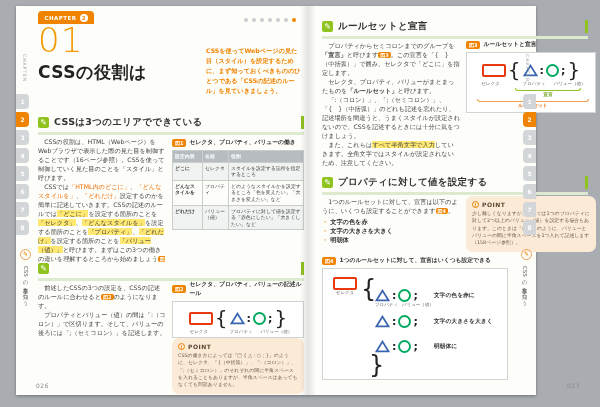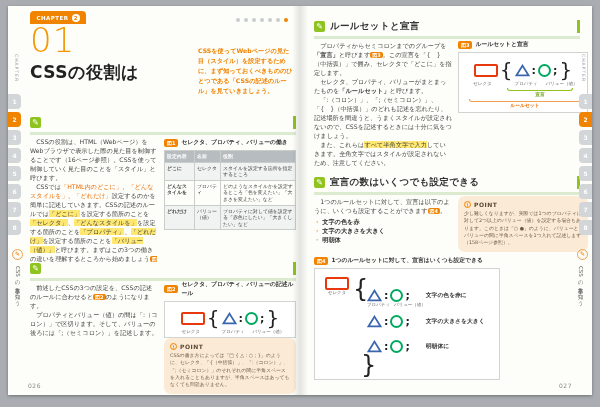--- a/index.html
+++ b/index.html
@@ -1,19 +1,19 @@
 <!DOCTYPE html>
 <html><head>
 <meta charset="utf-8">
 <style>
   * { margin:0; padding:0; box-sizing:border-box; }
   html,body { width:600px; height:407px; overflow:hidden; }
   body { background:#a9adb1; font-family:"DejaVu Sans",sans-serif; color:#3a3a3a; }
 
-  .stage { position:absolute; left:8px; top:6px; width:584px; height:389px;
+  .stage { position:absolute; left:16px; top:6px; width:520px; height:389px;
            background:#fdfdf9; box-shadow:0 1px 3px rgba(0,0,0,.35); }
   .gutter { position:absolute; left:284px; top:0; width:16px; height:100%;
             background:linear-gradient(90deg, rgba(0,0,0,0) 0%, rgba(0,0,0,.10) 50%, rgba(0,0,0,0) 100%); }
 
   .page { position:absolute; top:0; width:292px; height:389px; }
   .page-left { left:0; }
   .page-right { left:292px; }
 
   
   .edge { position:absolute; top:0; width:20px; height:389px; z-index:5; }
@@ -135,20 +135,21 @@
       <div class="dot"></div>
       <div class="dot on"></div>
     </div>
 
     <div class="lesson-num">01</div>
     <div class="page-title">CSSの役割は</div>
     <div class="intro">CSSを使ってWebページの見た目（スタイル）を設定するために、まず知っておくべきもののひとつである「CSSの記述のルール」を見ていきましょう。</div>
 
     <div class="sec-head" style="left:22px; top:110px;">
       <span class="sec-icon">✎</span>
+      <span class="sec-title">CSSは3つのエリアでできている</span>
       <span class="sec-accent"></span>
     </div>
 
     <div class="col" style="left:22px; top:132px; width:128px;">
       <p>CSSの役割は、HTML（Webページ）をWebブラウザで表示した際の見た目を制御することです（16ページ参照）。CSSを使って制御していく見た目のことを「スタイル」と呼びます。</p>
       <p><span>CSSでは</span><span class="m-or">「HTML内のどこに」</span><span>、</span><span class="m-or">「どんなスタイルを」</span><span>、</span><span class="m-or">「どれだけ」</span><span>設定するのかを簡単に記述していきます。CSSの記述のルールでは</span><span class="m-hl">「どこに」</span><span>を設定する箇所のことを</span><span class="m-hl">「セレクタ」</span><span>、</span><span class="m-hl">「どんなスタイルを」</span><span>を設定する箇所のことを</span><span class="m-hl">「プロパティ」</span><span>、</span><span class="m-hl">「どれだけ」</span><span>を設定する箇所のことを</span><span class="m-hl">「バリュー（値）」</span><span>と呼びます。まずはこの3つの働きの違いを理解するところから始めましょう</span><span class="m-fig">図1</span><span>。</span></p>
     </div>
 
     <div style="position:absolute; left:156px; top:132px; width:132px;">
       <div class="fig-cap">
@@ -270,21 +271,21 @@
         </div>
         <div style="margin:2px 0 0 8px; width:112px;">
           <div class="ubrace" style="border-color:#f0a050;"></div>
           <div class="ubrace-lbl" style="color:#ed6c00;">ルールセット</div>
         </div>
       </div>
     </div>
 
     <div class="sec-head" style="left:14px; top:170px;">
       <span class="sec-icon">✎</span>
-      <span class="sec-title">宣言の数はいくつでも設定できる</span>
+      <span class="sec-title">プロパティに対して値を設定する</span>
       <span class="sec-accent"></span>
     </div>
 
     <div class="col" style="left:14px; top:192px; width:138px;">
       <p><span>1つのルールセットに対して、宣言は以下のように、いくつも設定することができます</span><span class="m-fig">図4</span><span>。</span></p>
       <ul class="bullets">
         <li>
             <span class="bullet-mark">・</span>
             <span>文字の色を赤</span>
           </li>

